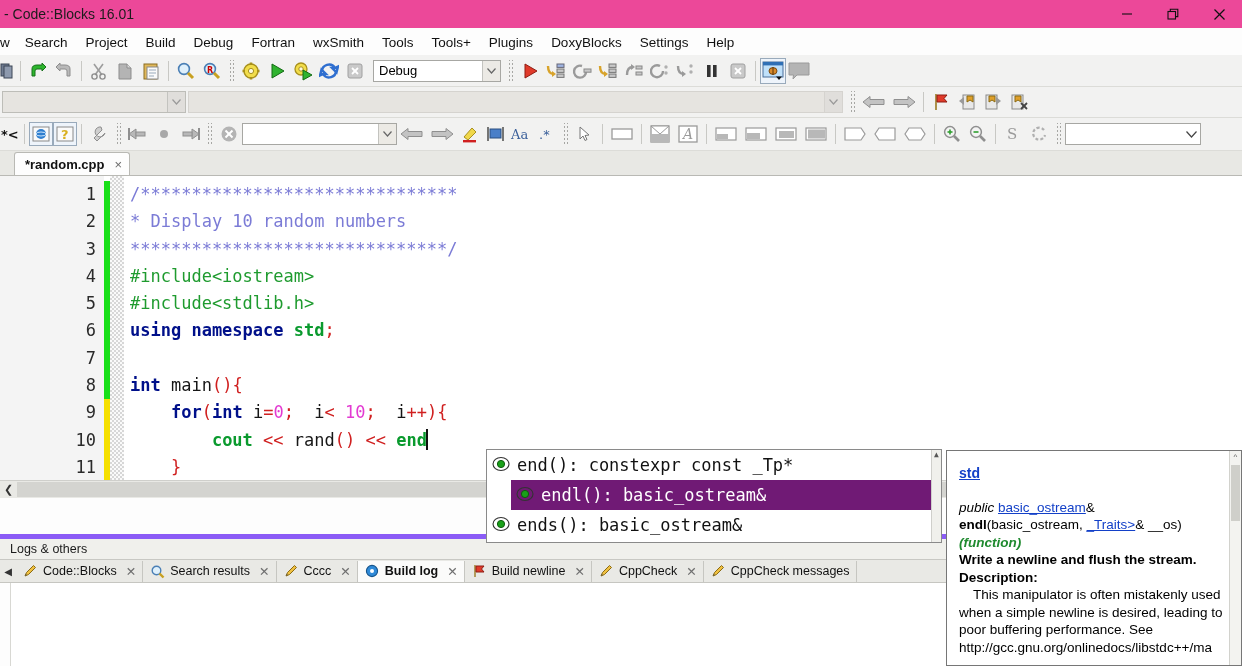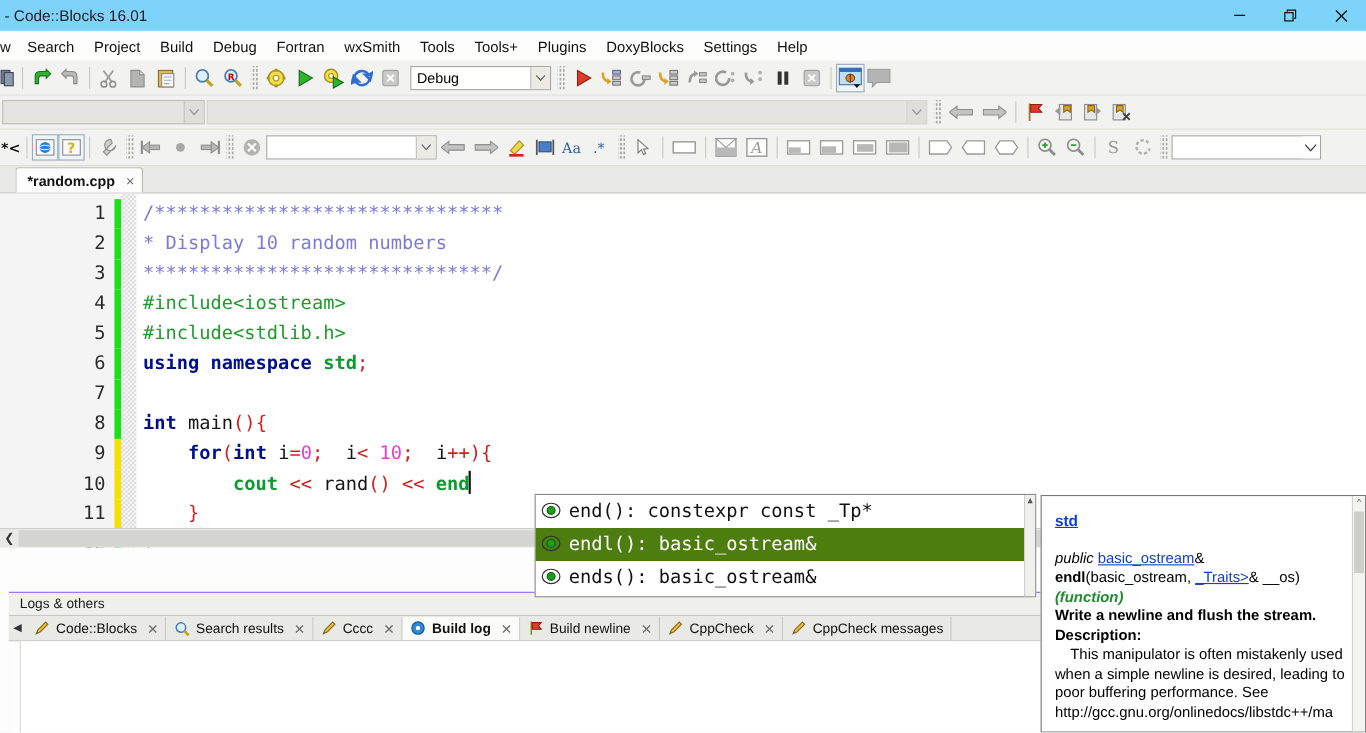--- a/index.html
+++ b/index.html
@@ -5,21 +5,21 @@
   html,body{margin:0;padding:0;}
   body{
     width:1242px;height:666px;overflow:hidden;
     font-family:"Liberation Sans", sans-serif;
     font-size:13px;color:#000;background:#f0f0f0;
     -webkit-font-smoothing:antialiased;
   }
   .app{position:relative;width:1242px;height:666px;background:#fdfdfd;}
 
   
-  .titlebar{height:28px;background:#7dd3fc;display:flex;align-items:center;
+  .titlebar{height:28px;background:#ec4899;display:flex;align-items:center;
             position:relative;border-bottom:1px solid #fdfdfd;}
   .title-text{font-size:14px;color:#1c1c1c;padding-left:4px;white-space:nowrap;}
   .winbtns{position:absolute;right:0;top:0;height:28px;display:flex;}
   .winbtn{width:46px;height:28px;display:flex;align-items:center;justify-content:center;}
   .winbtn svg{display:block;}
 
   
   .menubar{height:26px;background:#fdfdfd;display:flex;align-items:center;
            padding-left:0;}
   .menu-item{font-size:13.5px;color:#111;padding:3px 9px;white-space:nowrap;}
@@ -85,21 +85,21 @@
            border-top:1px solid #cfcfcb;display:flex;align-items:center;}
   .hscroll .lbtn{width:17px;height:15px;display:flex;align-items:center;justify-content:center;
                  color:#333;font-size:11px;}
   .hscroll .track{flex:1;height:15px;background:#d4d4d0;}
 
   
   .acpop{position:absolute;left:486px;top:449px;width:456px;height:94px;
          background:#fff;border:1px solid #8a8a8a;box-sizing:border-box;
          font-family:"DejaVu Sans Mono", monospace;font-size:17px;z-index:40;}
   .acrow{height:30px;display:flex;align-items:center;padding-left:4px;color:#111;}
-  .acrow.sel{background:#4d7c0f;color:#fff;}
+  .acrow.sel{background:#701a75;color:#fff;margin-left:24px;}
   .acicon{width:20px;height:20px;margin-right:6px;flex:0 0 20px;}
   .acpop .scrollcol{position:absolute;right:0;top:0;width:9px;height:100%;
         background:#f0f0ec;border-left:1px solid #cfcfcb;}
   .acpop .scrollcol .up{font-size:8px;color:#555;text-align:center;line-height:9px;}
 
   
   .docpane{position:absolute;left:946px;top:450px;width:296px;height:216px;
            background:#fff;border:1px solid #767676;box-sizing:border-box;
            font-family:"Liberation Sans", sans-serif;font-size:13.5px;
            color:#000;padding:14px 10px 0 12px;overflow:hidden;z-index:50;line-height:17.5px;}
@@ -108,22 +108,22 @@
   .doc-sig{margin-top:16px;}
   .ital{font-style:italic;}
   .green-it{color:#1f8a2f;font-style:italic;font-weight:bold;}
   .bold{font-weight:bold;}
   .docscroll{position:absolute;right:0;top:0;width:11px;height:100%;
       background:#f3f3f0;border-left:1px solid #d2d2cd;}
   .docscroll .thumb{position:absolute;top:14px;left:1px;width:9px;height:56px;background:#cfcfca;}
   .docscroll .cap{font-size:8px;text-align:center;color:#555;line-height:12px;}
 
   
-  .logspanel{position:absolute;left:8px;right:0;bottom:0;height:127px;background:#f0f0ec;
-             border-top:1px solid #8b5cf6;}
+  .logspanel{position:absolute;left:0;right:0;bottom:0;height:127px;background:#f0f0ec;
+             border-top:5px solid #8b5cf6;}
   .logs-title{height:20px;display:flex;align-items:center;padding-left:10px;
               font-size:12.5px;color:#1b1b1b;background:#f0f0ec;}
   .logtabs{height:22px;display:flex;align-items:center;background:#e9e9e5;
            border-top:1px solid #c8c8c3;border-bottom:1px solid #b0b0ab;}
   .lt-scroll{width:16px;height:20px;display:flex;align-items:center;justify-content:center;
              color:#333;font-size:10px;}
   .ltab{height:21px;display:flex;align-items:center;padding:0 6px 0 7px;font-size:12.5px;
         color:#111;border-right:1px solid #c6c6c1;background:#e9e9e5;white-space:nowrap;}
   .ltab.active{background:#fbfbfa;font-weight:bold;justify-content:space-between;}
   .ltab .ico{width:15px;height:14px;margin-right:5px;display:flex;align-items:center;}

